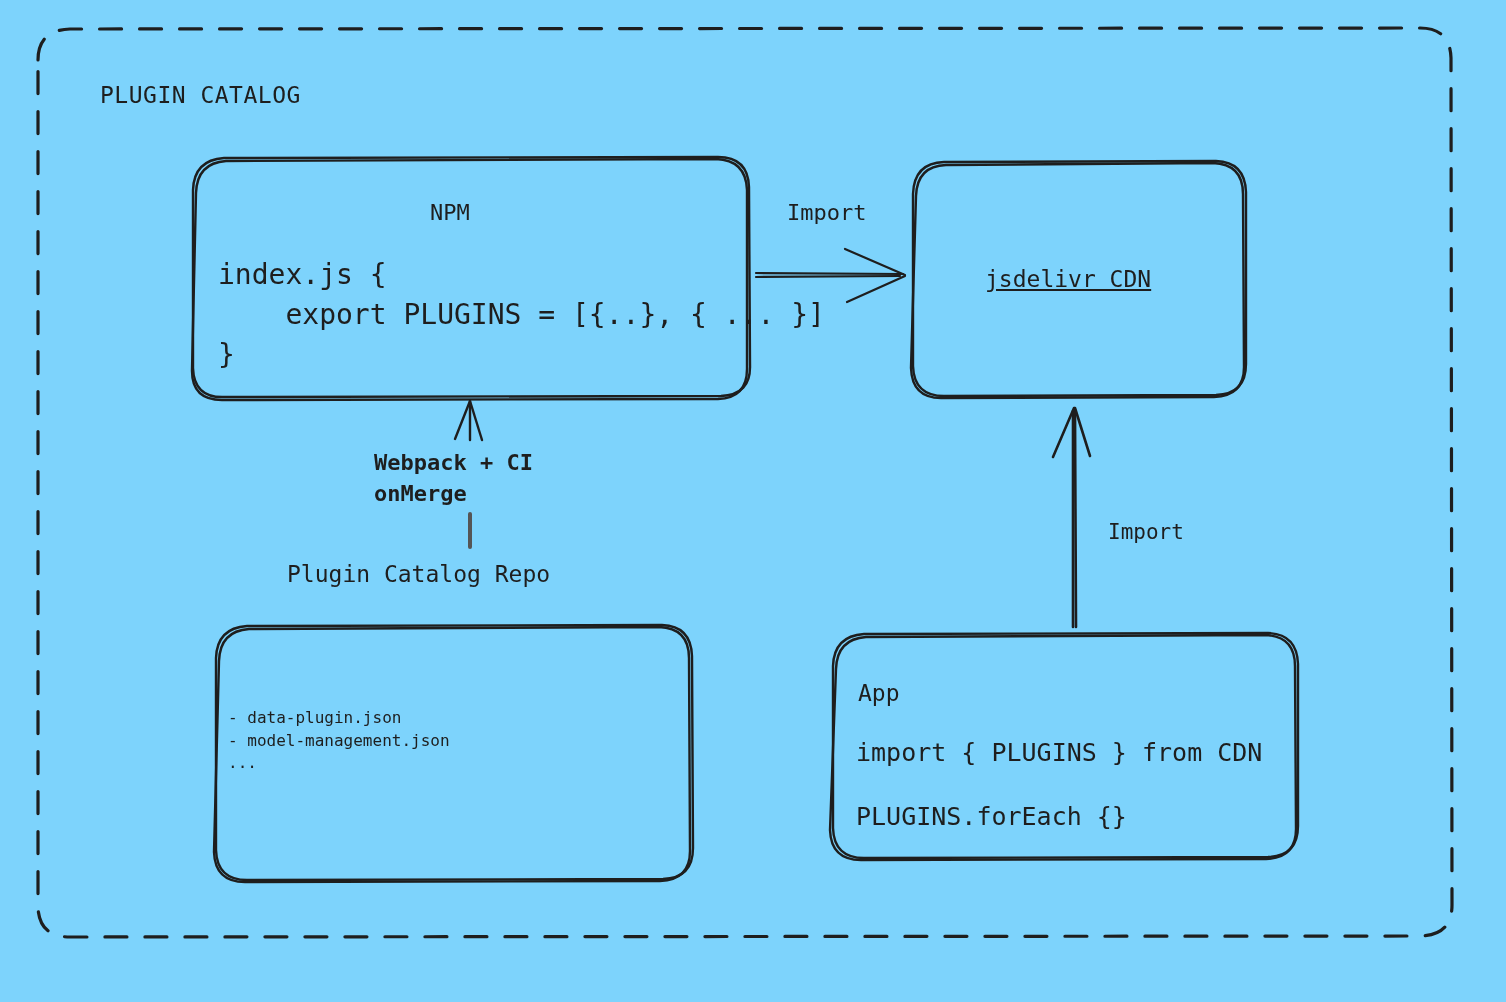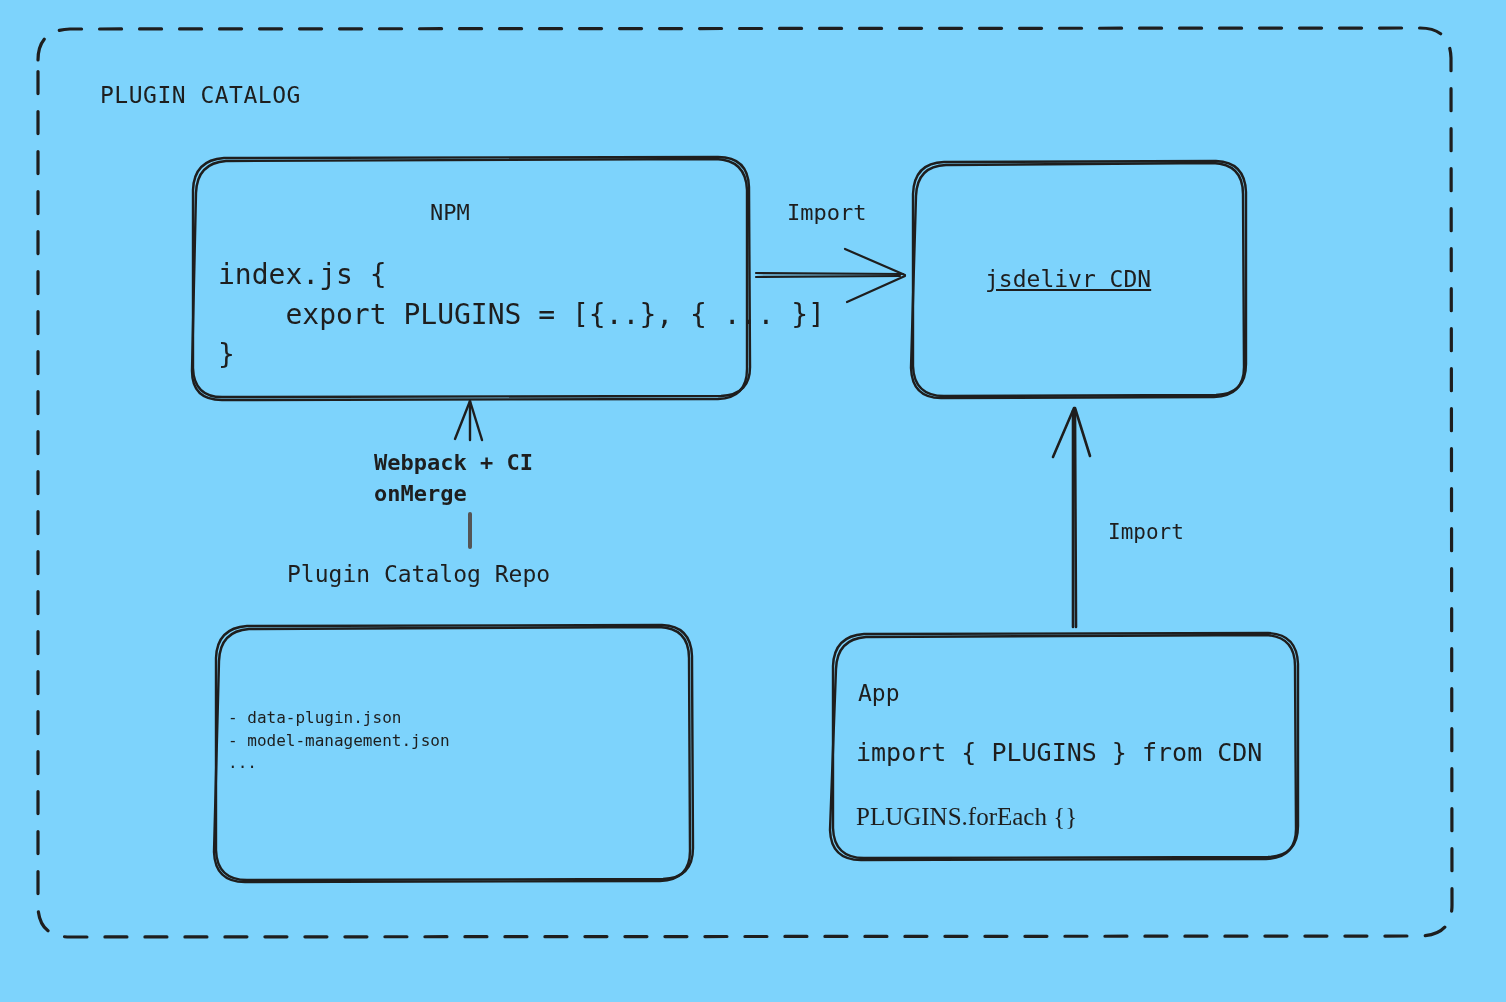--- a/index.html
+++ b/index.html
@@ -105,21 +105,20 @@
   }
   #app-code-1 {
     left: 856px;
     top: 736px;
     font-size: 25px;
   }
   #app-code-2 {
     left: 856px;
     top: 800px;
     font-size: 25px;
-    font-family: Liberation Serif, serif;
   }
 </style>
 </head>
 <body>
 
 <div id="canvas">
 
   <svg id="sketch-layer" viewBox="0 0 1506 1002" xmlns="http://www.w3.org/2000/svg">
     <g fill="none" stroke="#1e1e1e" stroke-linecap="round" stroke-linejoin="round">
 

